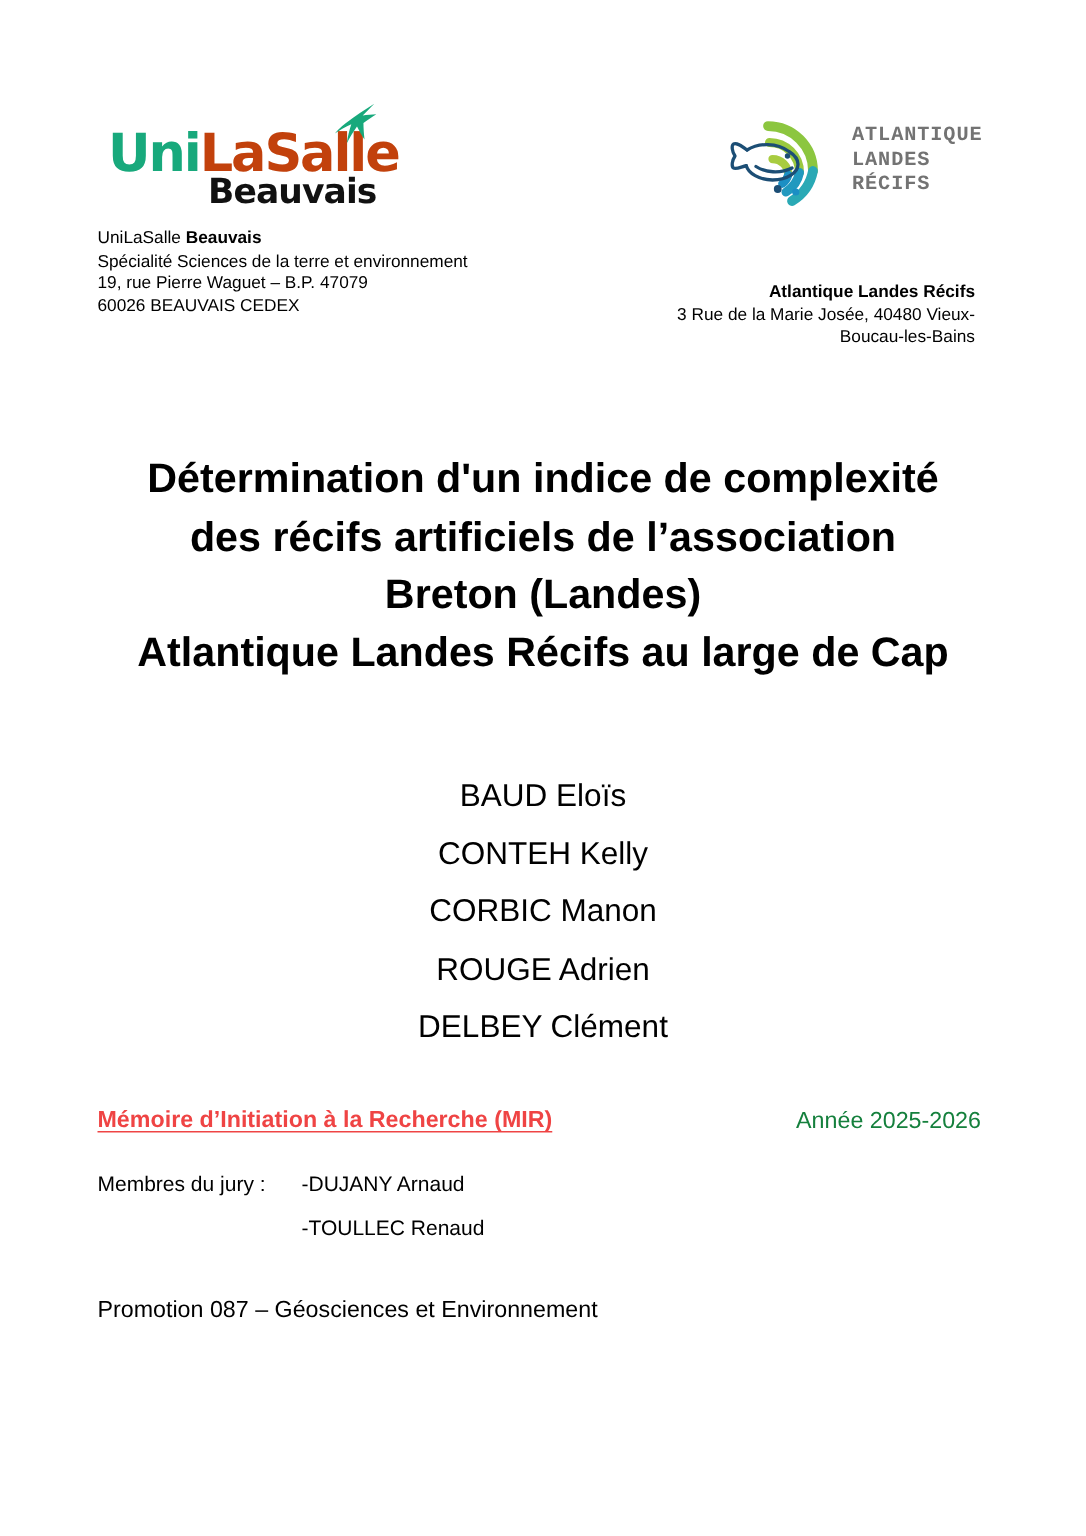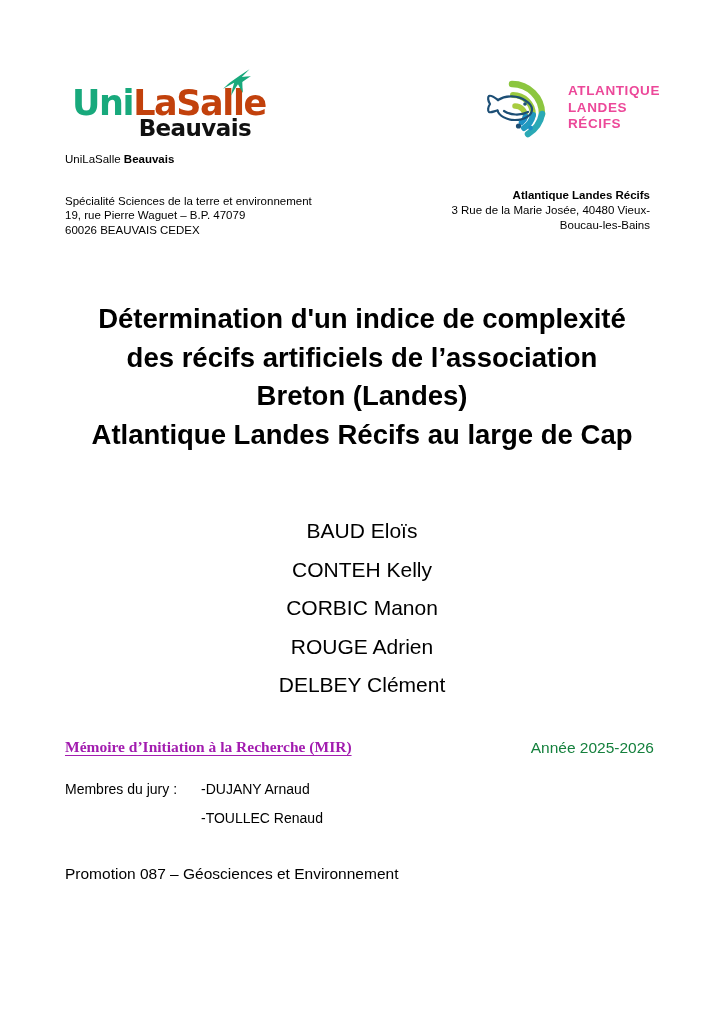--- a/index.html
+++ b/index.html
@@ -85,41 +85,41 @@
     position: absolute;
     left: 0;
     top: 0;
     width: 84px;
     height: 72px;
   }
   .alr-text {
     position: absolute;
     left: 86px;
     top: 13px;
-    font-family: Liberation Sans, sans-serif;
+    font-family: Liberation Mono, monospace;
     font-weight: bold;
     font-size: 13.5px;
     line-height: 16.5px;
     letter-spacing: 0.6px;
-    color: #ec4899;
+    color: #737373;
     white-space: nowrap;
   }
 
   
   .addr-left {
     position: absolute;
     left: 65px;
     top: 152px;
     font-family: "Liberation Sans", sans-serif;
     font-size: 11.5px;
     line-height: 14.5px;
     color: #000;
     text-align: left;
   }
-  .addr-left .org { margin-bottom: 27px; }
+  .addr-left .org { margin-bottom: 1px; }
   .addr-left .org .soft { font-weight: normal; }
   .addr-left .org .strong { font-weight: bold; }
 
   .addr-right {
     position: absolute;
     right: 74px;
     top: 188px;
     width: 260px;
     font-family: "Liberation Sans", sans-serif;
     font-size: 11.5px;
@@ -168,26 +168,26 @@
     position: absolute;
     left: 65px;
     top: 8px;
     width: 594px;
     height: 24px;
   }
   .mir-label {
     position: absolute;
     left: 0;
     top: 0;
-    font-family: Liberation Serif, serif;
+    font-family: Liberation Sans, sans-serif;
     font-weight: bold;
     font-size: 15.5px;
     text-decoration: underline;
     text-underline-offset: 3px;
-    color: #a21caf;
+    color: #ef4444;
     white-space: nowrap;
   }
   .mir-year {
     position: absolute;
     right: 5px;
     top: 1px;
     font-family: "Liberation Sans", sans-serif;
     font-size: 15.5px;
     color: #15803d;
     white-space: nowrap;

